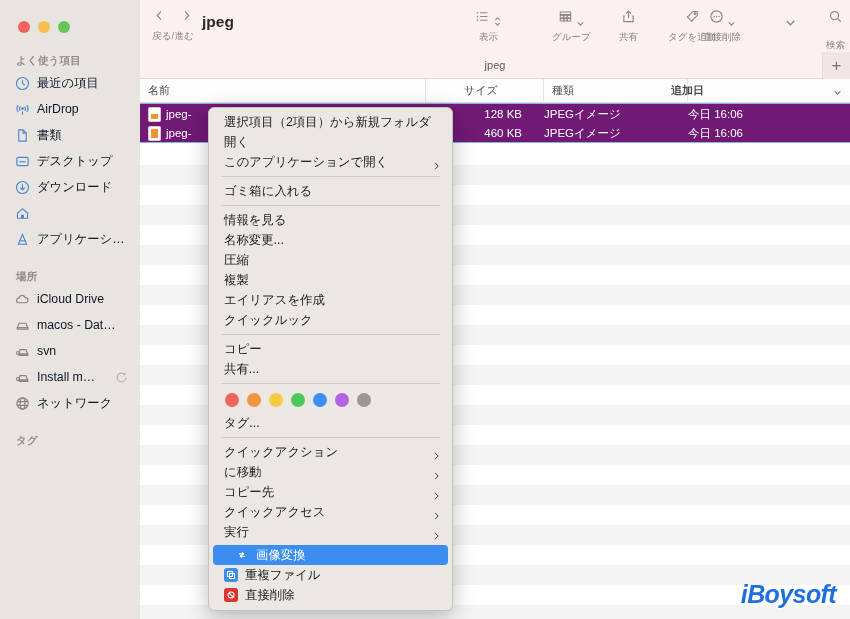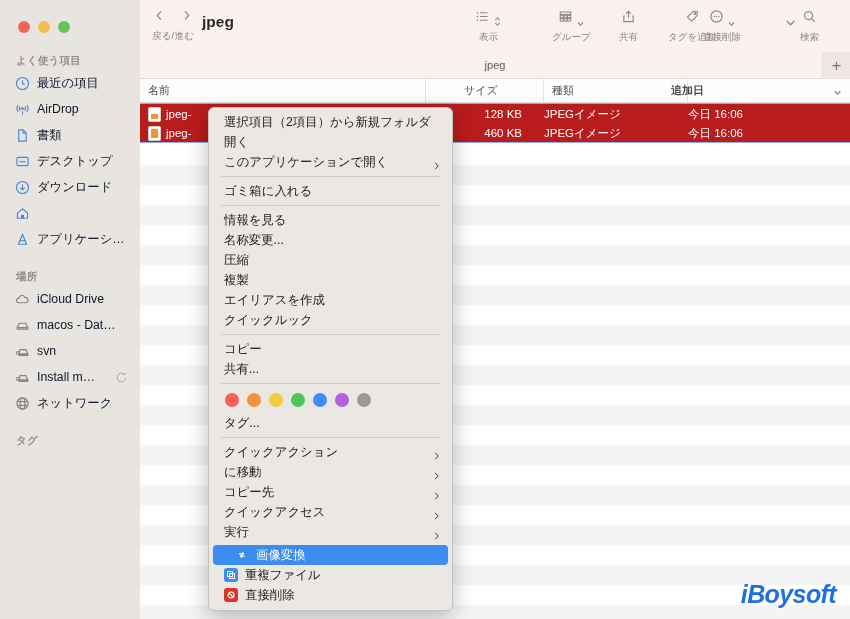--- a/index.html
+++ b/index.html
@@ -127,21 +127,21 @@
     width: 9px; height: 9px; color: #77746f;
   }
 
   
   .filelist { position: relative; width: 710px; height: 516px; background: #fff; }
   .row {
     position: absolute; left: 0; width: 710px; height: 20px;
     font-size: 11.5px;
   }
   .row.alt { background: #f4f4f4; }
-  .row.sel { background: #b91c1c; color: #fff; }
+  .row.sel { background: #701a75; color: #fff; }
   .row.sel.first { border-top: 1px solid #8fb0ea; }
   .row.sel.last { border-bottom: 1px solid #8fb0ea; }
   .cell { position: absolute; top: 0; height: 20px; line-height: 20px; }
   .c-name { left: 8px; display: flex; align-items: center; gap: 5px; }
   .c-size { left: 316px; width: 66px; text-align: right; }
   .c-kind { left: 404px; }
   .c-date { left: 548px; }
   .fico {
     width: 13px; height: 15px; border-radius: 1.5px;
     background: #fff; border: 1px solid #d2cdc6;
@@ -424,21 +424,21 @@
       </div>
 
       <div class="tb-group" style="left:645px;">
         <div class="tb-row">
           <span class="chev"><svg width="11" height="11" viewBox="0 0 10 10" fill="none" stroke="currentColor" stroke-width="1.2">
                 <path d="M1.6 3.6 5 7l3.4-3.4"></path>
               </svg></span>
         </div>
       </div>
 
-      <div class="tb-group" style="left:660px;">
+      <div class="tb-group" style="left:686px;gap:8px;">
         <div class="tb-row">
           <span><svg width="15" height="15" viewBox="0 0 16 16" fill="none" stroke="currentColor" stroke-width="1.3">
                 <circle cx="7" cy="7" r="4.3"></circle>
                 <path d="M10.3 10.3 13.6 13.6"></path>
               </svg></span>
         </div>
         <div class="tb-lbl">検索</div>
       </div>
     </div>
 

